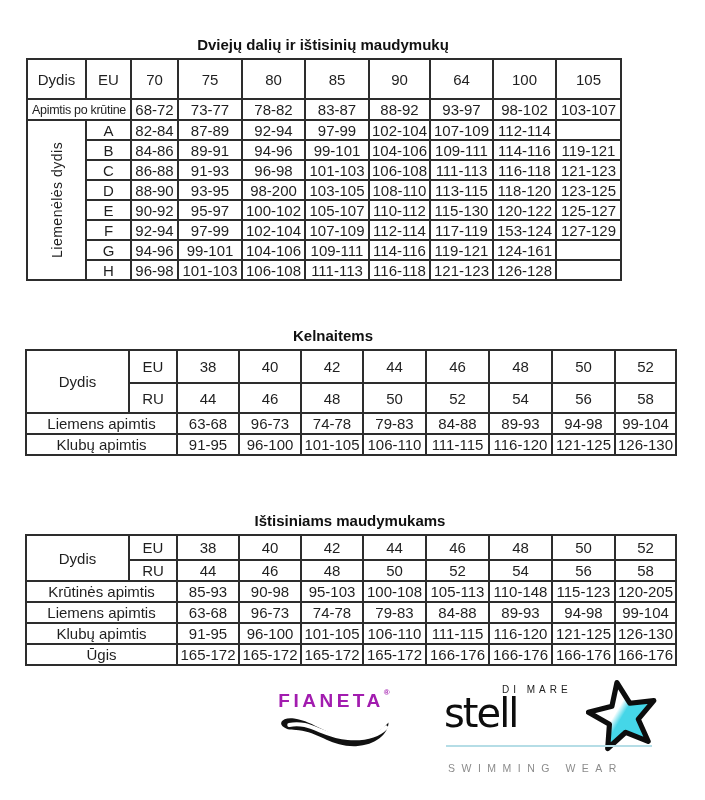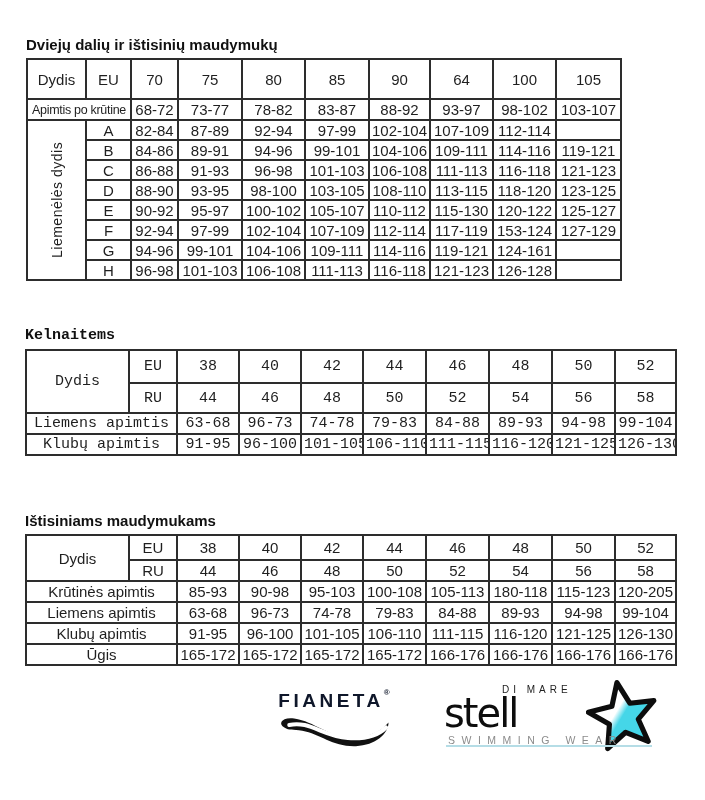--- a/index.html
+++ b/index.html
@@ -2,73 +2,73 @@
 <html><head>
 <meta charset="utf-8">
 <style>
   html,body{margin:0;padding:0;}
   body{
     width:705px;height:800px;background:#ffffff;overflow:hidden;
     font-family:"Liberation Sans", sans-serif;color:#1f1f1f;
   }
   .sheet{position:relative;width:705px;height:800px;}
   .tbl-title{
-    font-weight:bold;font-size:15px;text-align:left;
+    font-weight:bold;font-size:15px;text-align:center;
     margin:0 0 5px 0;color:#111;
   }
   table{border-collapse:collapse;table-layout:fixed;background:#fff;}
   td,th{
     border:2px solid #2d2d2d;text-align:center;vertical-align:middle;
     font-size:15px;font-weight:normal;padding:0 2px;white-space:nowrap;
     overflow:hidden;
   }
   
   .wrap1{margin:36px 0 0 26px;width:594px;}
   #table1{width:594px;}
   #table1 tr:first-child td{height:38px;}
   #table1 tr{height:20px;}
   #table1 tr:nth-child(2){height:21px;}
   td.small{font-size:12.5px;letter-spacing:-0.3px;}
   td.vert{
     writing-mode:vertical-rl;transform:rotate(180deg);
     font-size:14px;letter-spacing:0.5px;padding:2px 0;
   }
   
-  .wrap2{margin:46px 0 0 25px;width:616px;font-family:Liberation Mono, monospace;}
+  .wrap2{margin:46px 0 0 25px;width:616px;}
   .wrap3{margin:56px 0 0 25px;width:650px;}
   #table2,#table3{width:650px;}
   #table2 tr:nth-child(1){height:33px;}
   #table2 tr:nth-child(2){height:30px;}
   #table2 tr{height:21px;}
   #table3 tr:nth-child(1){height:25px;}
   #table3 tr{height:21px;}
   
   .logos{
     display:flex;flex-direction:row;align-items:center;
     margin:16px 0 0 268px;gap:44px;
   }
   .fianeta{width:132px;text-align:center;}
   .fianeta-word{
-    font-weight:bold;font-size:19px;letter-spacing:3.5px;color:#0f172a;
+    font-weight:bold;font-size:19px;letter-spacing:3.5px;color:#a21caf;
     position:relative;display:inline-block;text-align:right;
   }
   .fianeta-reg{font-size:8px;vertical-align:top;position:relative;top:-2px;letter-spacing:0;}
   .stella{position:relative;width:212px;height:86px;}
   .stella-dimare{
     position:absolute;top:2px;left:58px;font-size:10px;letter-spacing:4px;color:#222;
   }
   .stella-word{
     position:absolute;top:1px;left:0;
     font-family:"DejaVu Sans", sans-serif;font-size:40px;line-height:60px;
     letter-spacing:-2px;color:#0d0d0d;
   }
   .stella-star{position:absolute;top:-4px;right:-4px;}
   .stella-line{position:absolute;left:2px;top:63px;width:206px;height:2px;}
   .stella-tagline{
-    position:absolute;left:4px;top:52px;font-size:10.5px;letter-spacing:6.5px;
+    position:absolute;left:4px;top:80px;font-size:10.5px;letter-spacing:6.5px;
     white-space:nowrap;
   }
 </style>
 </head>
 <body>
 
 <div class="sheet">
 
   <div class="wrap1">
     <div class="tbl-title">Dviejų dalių ir ištisinių maudymukų</div>
@@ -140,21 +140,21 @@
             <td>101-103</td>
             <td>106-108</td>
             <td>111-113</td>
             <td>116-118</td>
             <td>121-123</td>
           </tr>
           <tr>
             <td>D</td>
             <td>88-90</td>
             <td>93-95</td>
-            <td>98-100</td>
+            <td>98-200</td>
             <td>103-105</td>
             <td>108-110</td>
             <td>113-115</td>
             <td>118-120</td>
             <td>123-125</td>
           </tr>
           <tr>
             <td>E</td>
             <td>90-92</td>
             <td>95-97</td>
@@ -306,21 +306,21 @@
             <td>56</td>
             <td>58</td>
           </tr>
           <tr>
             <td colspan="2">Krūtinės apimtis</td>
             <td>85-93</td>
             <td>90-98</td>
             <td>95-103</td>
             <td>100-108</td>
             <td>105-113</td>
-            <td>180-118</td>
+            <td>110-148</td>
             <td>115-123</td>
             <td>120-205</td>
           </tr>
           <tr>
             <td colspan="2">Liemens apimtis</td>
             <td>63-68</td>
             <td>96-73</td>
             <td>74-78</td>
             <td>79-83</td>
             <td>84-88</td>

